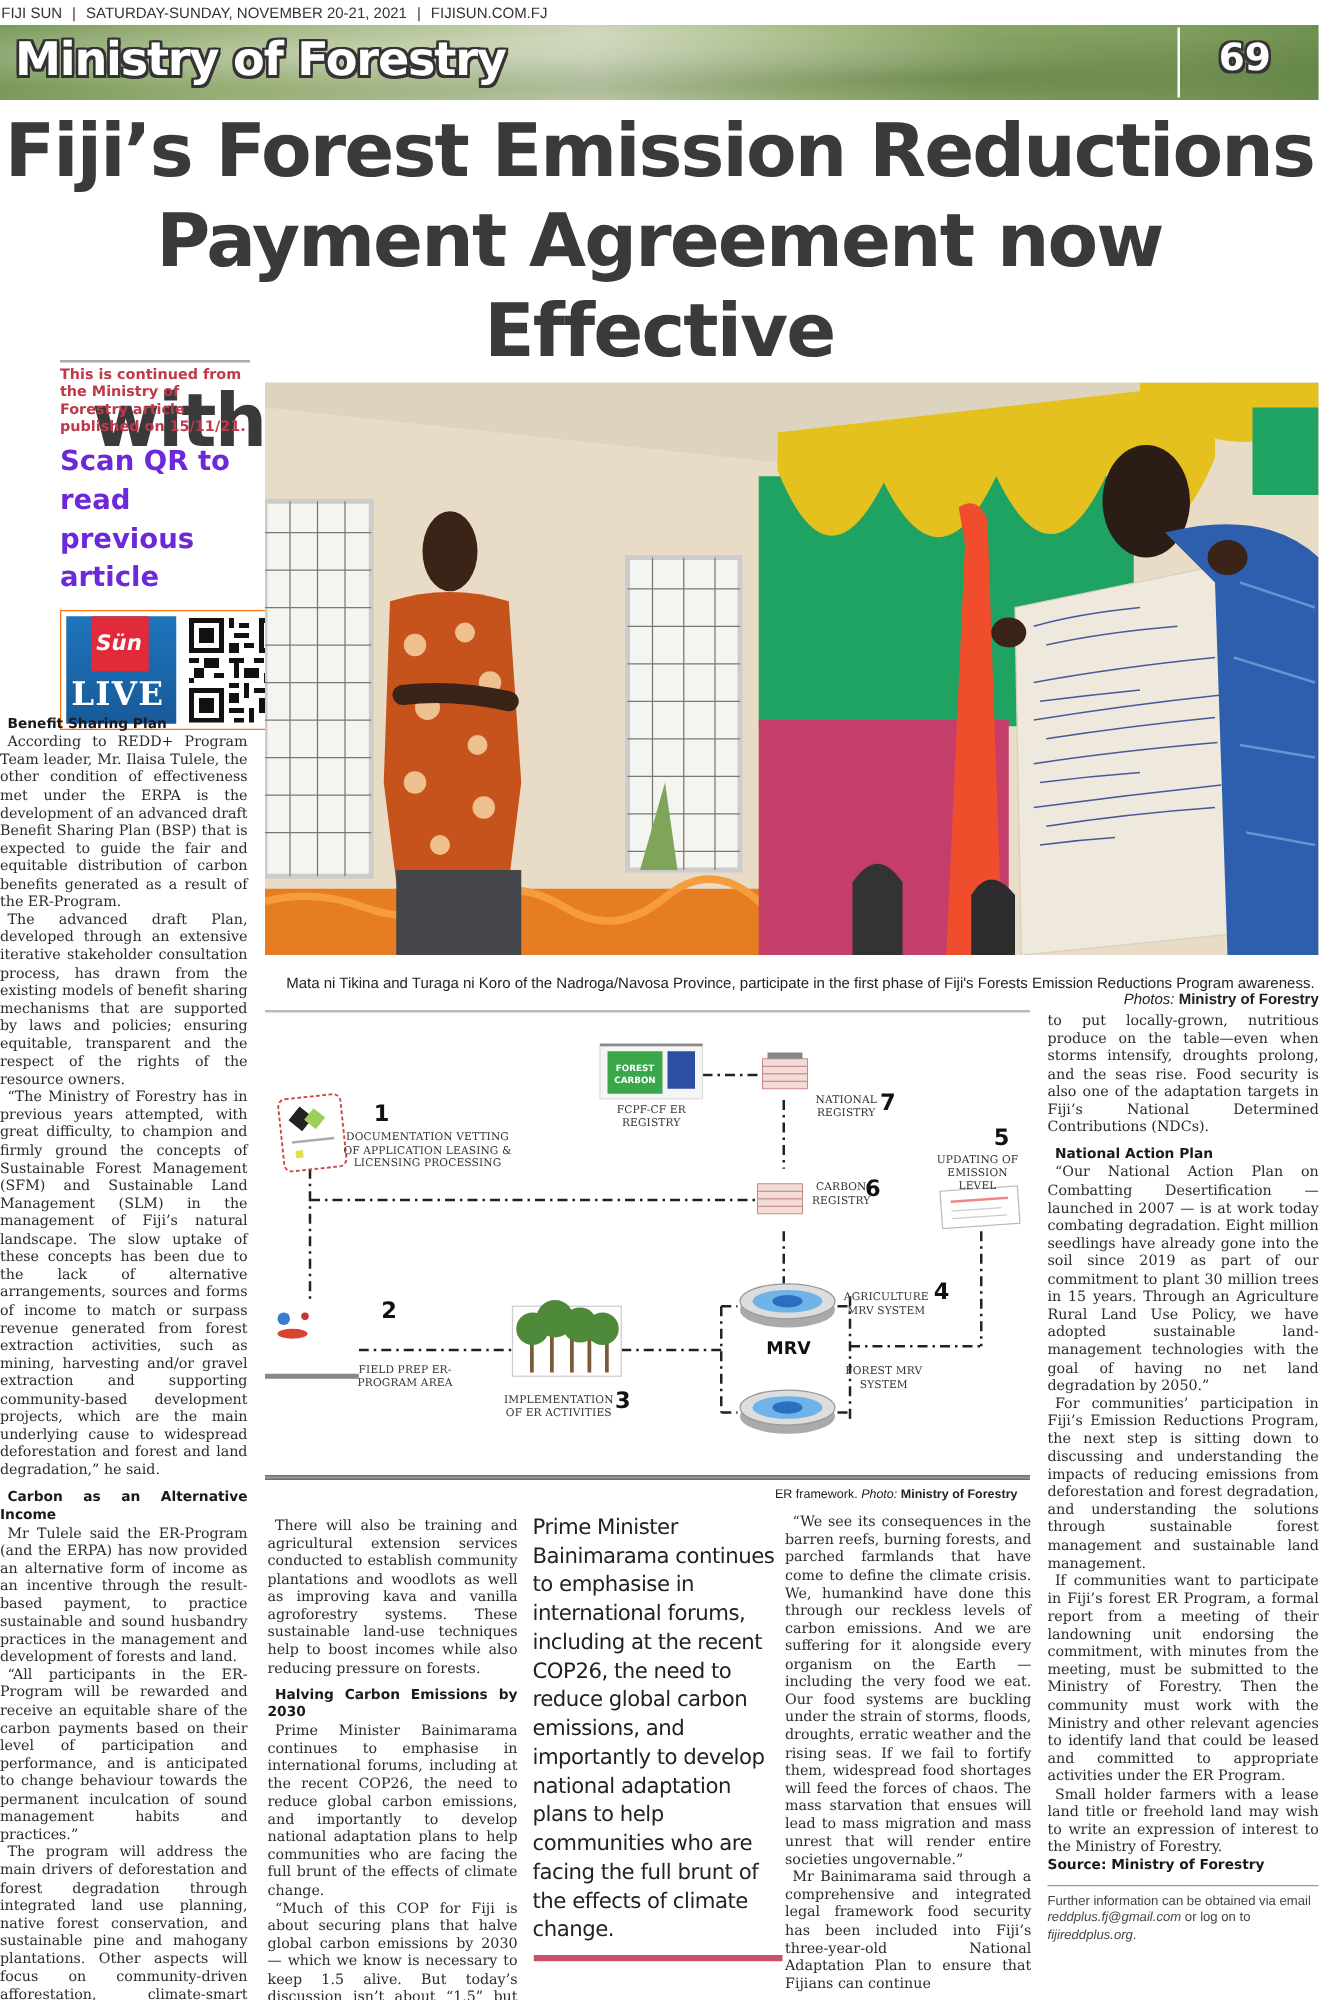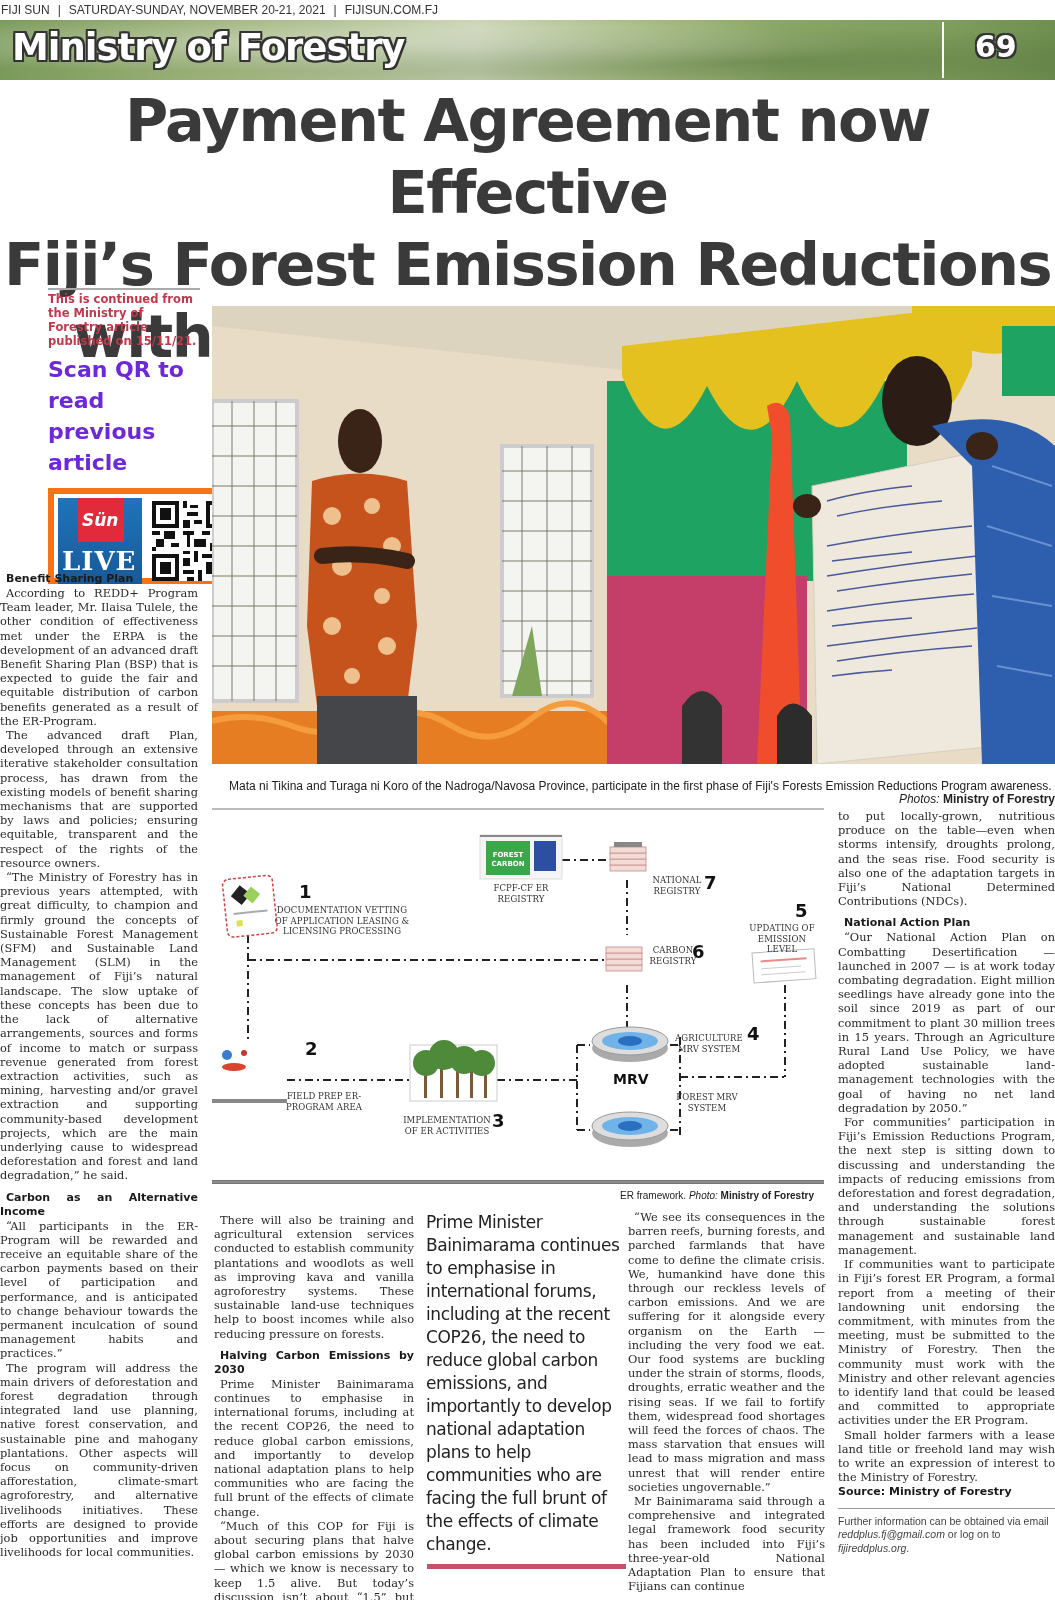--- a/index.html
+++ b/index.html
@@ -28,21 +28,21 @@
   .headline { position: absolute; left: 0; top: 85px; width: 1055px; text-align: center;
     font-family: "DejaVu Sans", sans-serif; font-weight: bold; font-size: 59px; line-height: 72px;
     color: #3a3a3a; letter-spacing: -1.5px; }
 
   .sidebar-top { position: absolute; left: 0; top: 288px; width: 200px; padding-left: 48px; }
   .sidebar-top .rule { height: 2px; background: #aaa; margin-bottom: 2px; }
   .continued { font-family: "DejaVu Sans", sans-serif; font-weight: bold; font-size: 11.5px;
     line-height: 14px; color: #c0394b; }
   .scan-title { font-family: "DejaVu Sans", sans-serif; font-weight: bold; font-size: 22px;
     line-height: 31px; color: #6d28d9; margin-top: 6px; }
-  .qr-box { margin-top: 10px; width: 195px; height: 96px; border: 6px solid #f97316; padding: 4px; display: flex; gap: 10px; }
+  .qr-box { margin-top: 10px; width: 195px; height: 96px; border: 1px solid #f97316; padding: 4px; display: flex; gap: 10px; }
   .sun-logo { width: 88px; height: 86px; background: linear-gradient(180deg, #1f74bb, #175a99); position: relative; }
   .sun-logo .red { position: absolute; left: 20px; top: 0; width: 46px; height: 44px; background: #e22b3a; }
   .sun-logo .sun { position: absolute; left: 24px; top: 12px; font-family: "DejaVu Sans", sans-serif; font-weight: bold; font-style: italic; font-size: 17px; color: #fff; }
   .sun-logo .live { position: absolute; left: 4px; top: 48px; font-family: "DejaVu Serif", serif; font-weight: bold; font-size: 26px; color: #fff; letter-spacing: 1px; }
   .qr-code { width: 84px; height: 84px; margin-top: 1px; }
 
   .col { position: absolute; font-size: 11.4px; line-height: 14.2px; text-align: justify; color: #2a2a2a; }
   .col p { text-indent: 6px; }
   .col h4 { font-family: "DejaVu Sans", sans-serif; font-size: 11px; font-weight: bold; color: #1a1a1a; margin-top: 8px; line-height: 14px; text-indent: 6px; }
   .col h4:first-child { margin-top: 0; }
@@ -78,22 +78,22 @@
   <span>FIJI SUN</span><span class="sep">|</span><span>SATURDAY-SUNDAY, NOVEMBER 20-21, 2021</span><span class="sep">|</span><span>FIJISUN.COM.FJ</span>
 </div>
 
 <div class="banner">
   <div class="banner-title">Ministry of Forestry</div>
   <div class="banner-divider"></div>
   <div class="page-number">69</div>
 </div>
 
 <h1 class="headline">
+  <div>Fiji’s Forest Emission Reductions</div>
   <div>Payment Agreement now Effective</div>
-  <div>Fiji’s Forest Emission Reductions</div>
   <div>with the Climate Change Act 2021</div>
 </h1>
 
 <div class="sidebar-top">
   <div class="rule"></div>
   <div class="continued">This is continued from the Ministry of Forestry article published on 15/11/21.</div>
   <div class="scan-title">
     <div>Scan QR to</div>
     <div>read previous</div>
     <div>article</div>
@@ -150,20 +150,21 @@
     </svg>
   </div>
 </div>
 
 <div class="col" style="left:0; top:572px; width:198px;">
   <h4>Benefit Sharing Plan</h4>
   <p>According to REDD+ Program Team leader, Mr. Ilaisa Tulele, the other condition of effectiveness met under the ERPA is the development of an advanced draft Benefit Sharing Plan (BSP) that is expected to guide the fair and equitable distribution of carbon benefits generated as a result of the ER-Program.</p>
   <p>The advanced draft Plan, developed through an extensive iterative stakeholder consultation process, has drawn from the existing models of benefit sharing mechanisms that are supported by laws and policies; ensuring equitable, transparent and the respect of the rights of the resource owners.</p>
   <p>“The Ministry of Forestry has in previous years attempted, with great difficulty, to champion and firmly ground the concepts of Sustainable Forest Management (SFM) and Sustainable Land Management (SLM) in the management of Fiji’s natural landscape. The slow uptake of these concepts has been due to the lack of alternative arrangements, sources and forms of income to match or surpass revenue generated from forest extraction activities, such as mining, harvesting and/or gravel extraction and supporting community-based development projects, which are the main underlying cause to widespread deforestation and forest and land degradation,” he said.</p>
   <h4>Carbon as an Alternative Income</h4>
+  <p>Mr Tulele said the ER-Program (and the ERPA) has now provided an alternative form of income as an incentive through the result-based payment, to practice sustainable and sound husbandry practices in the management and development of forests and land.</p>
   <p>“All participants in the ER-Program will be rewarded and receive an equitable share of the carbon payments based on their level of participation and performance, and is anticipated to change behaviour towards the permanent inculcation of sound management habits and practices.”</p>
   <p>The program will address the main drivers of deforestation and forest degradation through integrated land use planning, native forest conservation, and sustainable pine and mahogany plantations. Other aspects will focus on community-driven afforestation, climate-smart agroforestry, and alternative livelihoods initiatives. These efforts are designed to provide job opportunities and improve livelihoods for local communities.</p>
 </div>
 
 <div class="photo">
   <svg width="843" height="458" viewBox="0 0 843 458">
 
     <rect width="843" height="458" fill="#e8dcc6"></rect>
     <polygon points="0,0 843,0 843,30 420,65 0,20" fill="#ddd4c0"></polygon>
 

